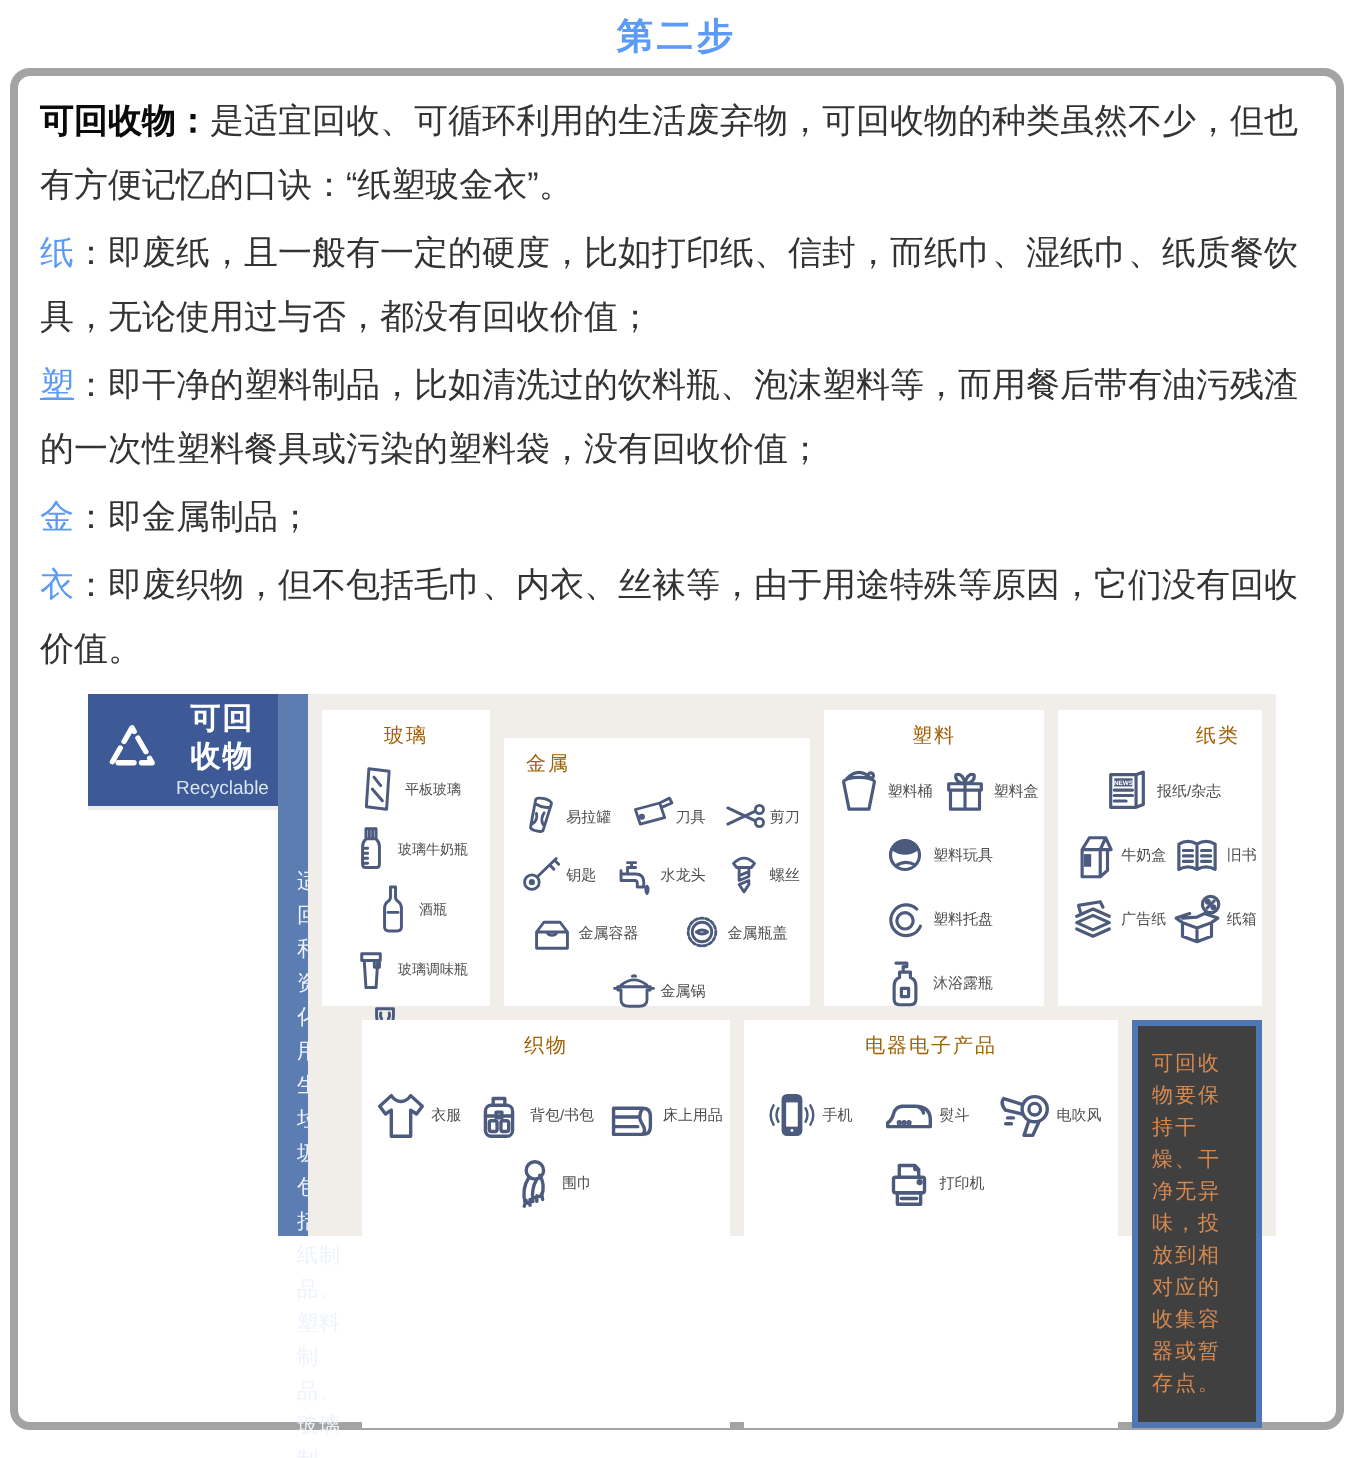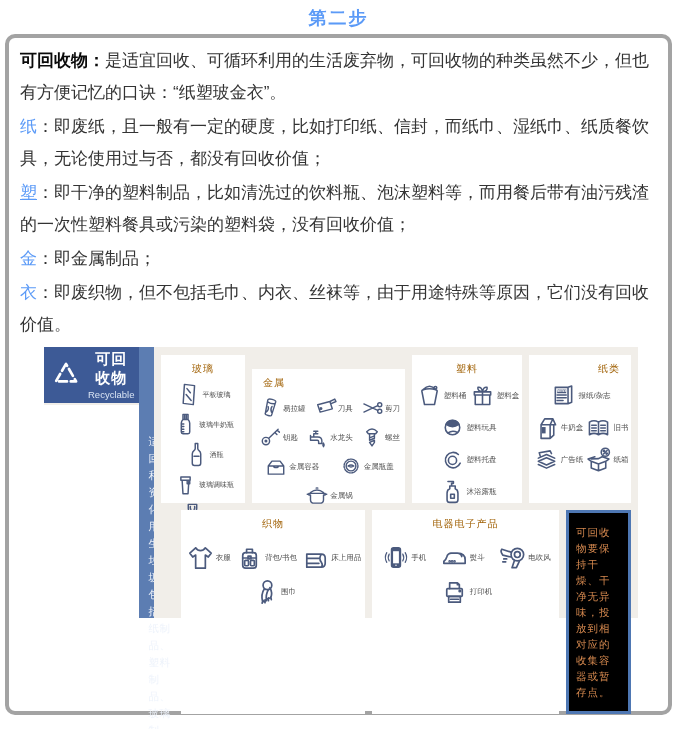--- a/index.html
+++ b/index.html
@@ -34,21 +34,21 @@
   .section-paper{flex:1;}
   .section-fabric{width:184px;}
   .section-electronics{width:187px;}
   .section-metal .sec-title{text-align:left;padding-left:9px;}
   .section-paper .sec-title{text-align:right;padding-right:9px;}
   .section-metal .it-ic{width:26px;height:26px;}
   .section-glass .it-ic{width:27px;height:27px;}
   .section-glass .it-label{font-size:7px;}
   .section-fabric .it-ic,.section-electronics .it-ic{width:31px;height:31px;}
   .section-fabric .items,.section-electronics .items{padding-top:9px;}
-  .note-box{flex:1;border:3px solid #4e77b3;background:#000000;color:#d6894f;font-size:10.5px;line-height:16px;padding:11px 7px;box-sizing:border-box;letter-spacing:1px;}
+  .note-box{flex:1;border:3px solid #4e77b3;background:#404040;color:#d6894f;font-size:10.5px;line-height:16px;padding:11px 7px;box-sizing:border-box;letter-spacing:1px;}
   svg{stroke:#4b5a7d;fill:none;stroke-width:3.5;stroke-linecap:round;stroke-linejoin:round;}
 </style>
 </head>
 <body>
 
 <div class="step-title">第二步</div>
 
 <div class="content-box">
   <p class="lead"><b>可回收物：</b><span>是适宜回收、可循环利用的生活废弃物，可回收物的种类虽然不少，但也有方便记忆的口诀：“纸塑玻金衣”。</span></p>
 

